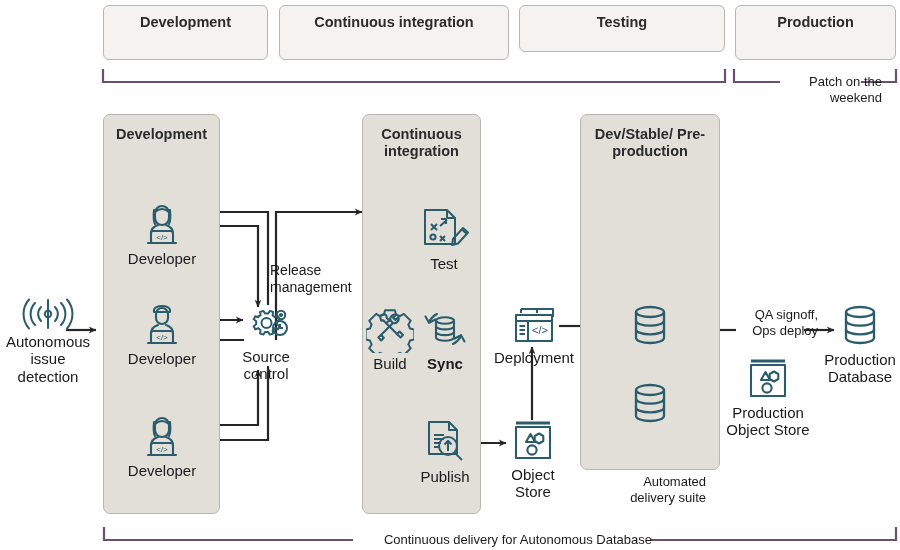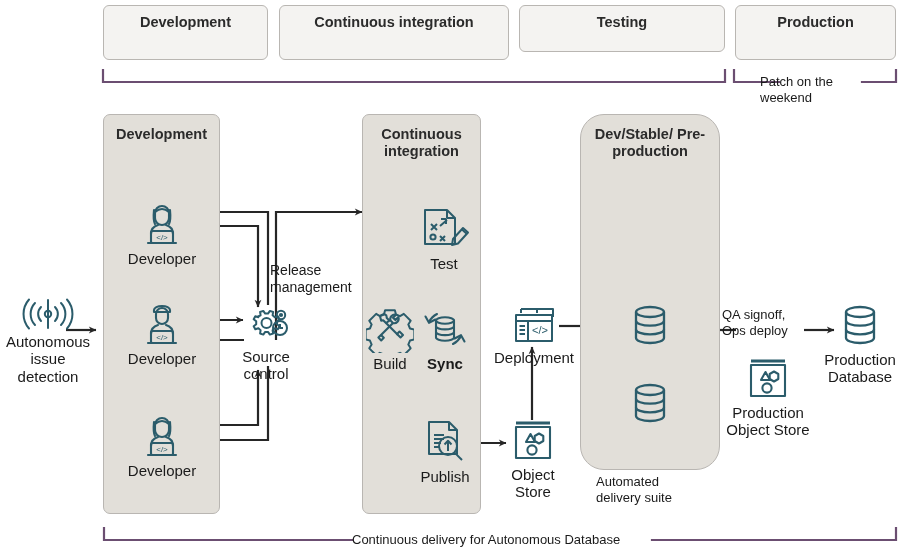--- a/index.html
+++ b/index.html
@@ -65,21 +65,21 @@
     position:absolute;
     font-size:14px;
     color:#1a1a1a;
     line-height:1.2;
     white-space:pre-line;
   }
   .caption{
     position:absolute;
     font-size:13px;
     color:#1a1a1a;
-    text-align:left;
+    text-align:right;
     line-height:1.2;
     white-space:pre-line;
   }
 </style>
 </head>
 <body>
 
 <div id="stage">
 
   <svg id="canvas" viewBox="0 0 900 550">
@@ -203,21 +203,21 @@
   <div class="caption" style="left:760px;top:74px;width:122px;">Patch on the
 weekend</div>
 
   <div class="lane" style="left:103px;top:114px;width:117px;height:400px;">
     <div class="lane-title left">Development</div>
   </div>
   <div class="lane" style="left:362px;top:114px;width:119px;height:400px;">
     <div class="lane-title">Continuous
 integration</div>
   </div>
-  <div class="lane" style="left:580px;top:114px;width:140px;height:356px;border-radius:24px;">
+  <div class="lane" style="left:580px;top:114px;width:140px;height:356px;">
     <div class="lane-title">Dev/Stable/
 Pre-production</div>
   </div>
 
   <div class="node" style="left:0px;top:297px;width:96px;">
     <svg class="ico" width="58" height="34" viewBox="0 0 58 34">
       <g stroke="#2b5c6b" stroke-width="2" fill="none" stroke-linecap="round">
         <line x1="29" y1="3" x2="29" y2="31"></line>
         <circle cx="29" cy="17" r="3.2"></circle>
         <path d="M22,10 a10,10 0 0 0 0,14"></path>

